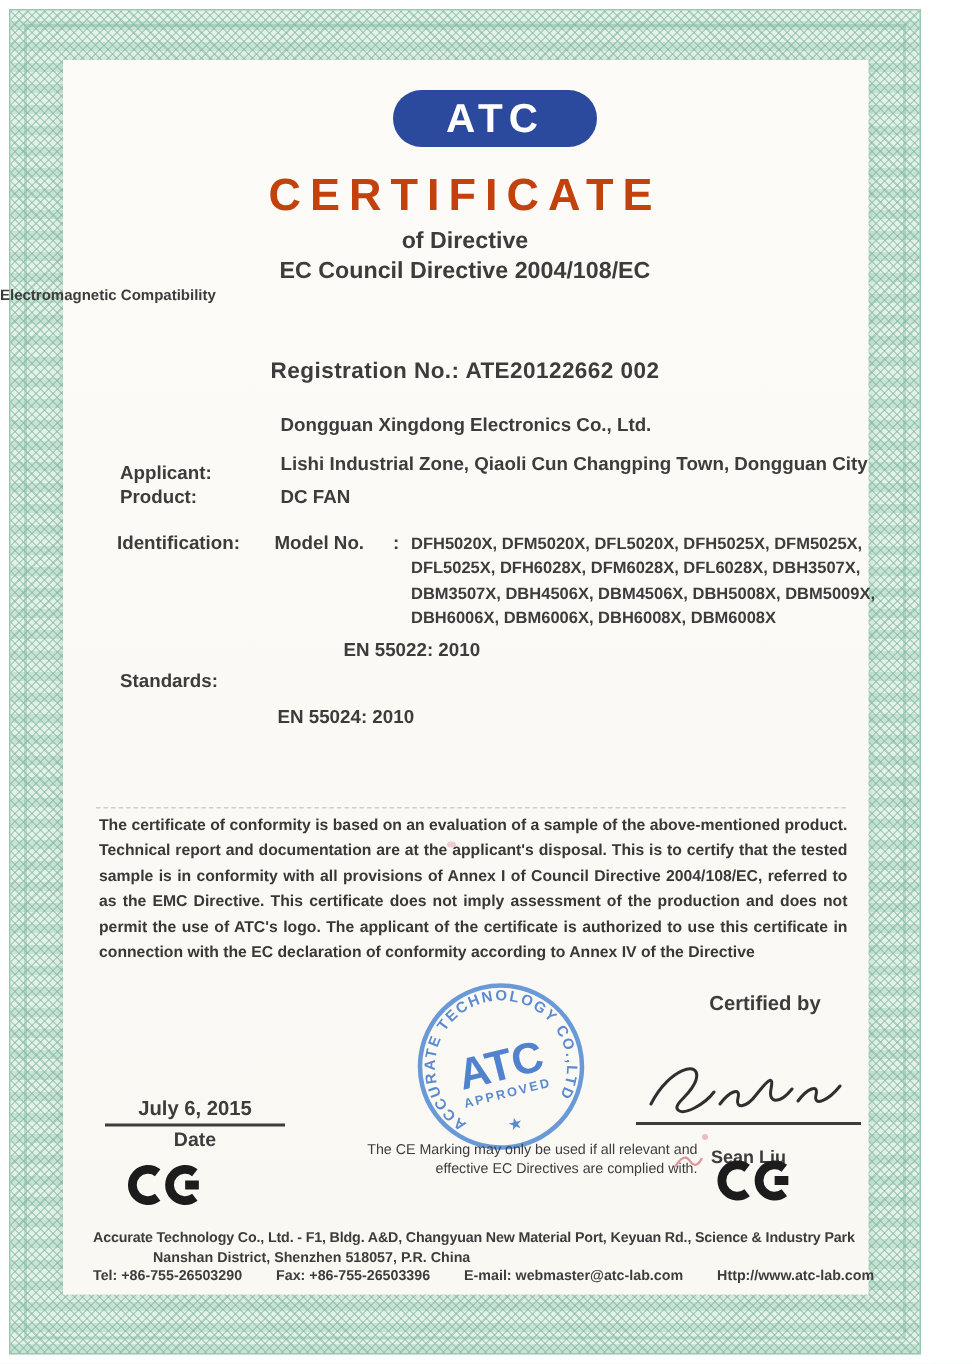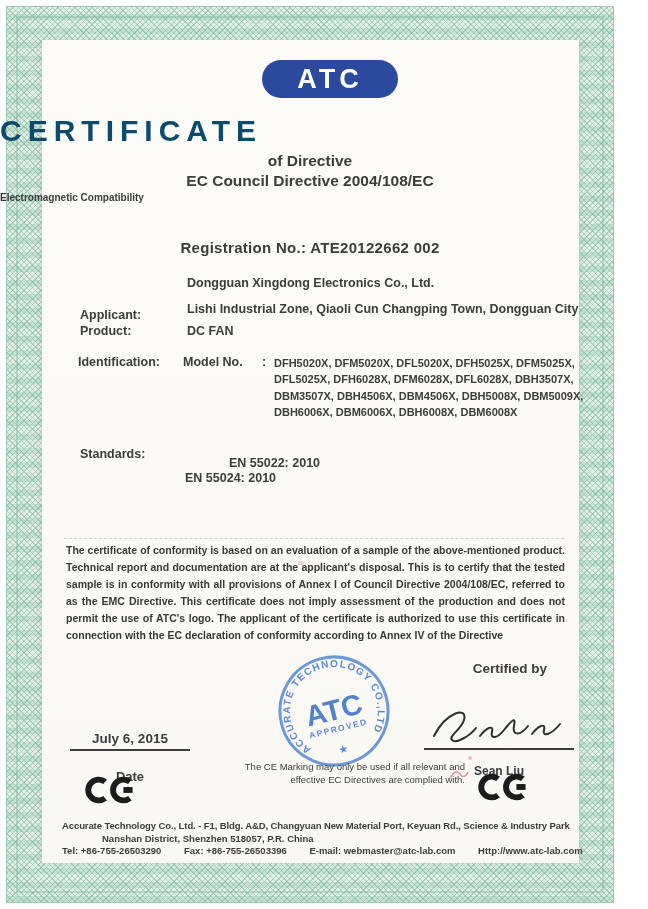--- a/index.html
+++ b/index.html
@@ -28,39 +28,39 @@
   }
   .abs { position:absolute; white-space:nowrap; }
   .b { font-weight:bold; }
 
   .logo {
     position:absolute; left:262px; top:60px; width:136px; height:38px;
     background:#2b4a9d; border-radius:19px;
     display:flex; align-items:center; justify-content:center;
     color:#ffffff; font-weight:bold; font-size:27px; letter-spacing:4px;
   }
-  .title    { left:0; right:0; top:114px; font-size:30px; letter-spacing:6px; color:#0c4a6e; }
+  .title    { left:0; right:0; top:114px; text-align:center; font-size:30px; letter-spacing:6px; color:#c2410c; }
   .sub1     { left:0; right:0; top:152px; text-align:center; font-size:15.5px; }
   .sub2     { left:0; right:0; top:172px; text-align:center; font-size:15.5px; }
   .sub3     { left:0; right:0; top:192px; text-align:left; font-size:10px; }
   .reg      { left:0; right:0; top:239px; text-align:center; font-size:15px; letter-spacing:.3px; }
 
   .lbl  { font-size:12.5px; }
   .val  { font-size:12.5px; }
   .lbl-applicant { left:80px;  top:276px;margin-top:32px; }
   .val-applicant { left:187px; top:276px; }
   .val-address   { left:187px; top:302px; }
   .lbl-product   { left:80px;  top:324px; }
   .val-product   { left:187px; top:324px; }
   .lbl-ident     { left:78px;  top:355px; }
   .lbl-model     { left:183px; top:355px; }
   .model-colon   { left:262px; top:355px; font-size:12.5px; }
   .model-lines   { position:absolute; left:274px; top:355px; font-size:11px; font-weight:bold; line-height:16.4px; }
   .lbl-standards { left:80px;  top:447px; }
-  .std-1         { left:185px; top:456px;padding-left:44px; }
+  .std-1         { left:185px; top:426px;padding-left:44px; }
   .std-2         { left:185px; top:471px; }
 
   .divider {
     position:absolute; left:64px; top:538px; width:500px;
     border-top:1px dashed #d6d0c4;
   }
   .body-par {
     position:absolute; left:66px; top:542px; width:499px;
     font-size:10.5px; font-weight:bold; line-height:17px;
     text-align:justify; white-space:normal; color:#383838;
@@ -68,21 +68,21 @@
 
   .certified { left:455px; top:661px; width:110px; text-align:center; font-size:13.5px; }
 
   .stamp {
     position:absolute; left:274px; top:651px; width:120px; height:120px;
     transform:rotate(-14deg); opacity:.9;
   }
 
   .date-block { position:absolute; left:70px; top:731px; width:120px; text-align:center; }
   .date-value { font-size:13.5px; font-weight:bold; padding-bottom:3px; border-bottom:2px solid #3c3c3c; }
-  .date-label { font-size:13px;  font-weight:bold; padding-top:18px; }
+  .date-label { font-size:13px;  font-weight:bold; padding-top:1px; }
 
   .sig-block { position:absolute; left:424px; top:702px; width:150px; text-align:center; }
   .sig-draw  { display:block; width:150px; height:46px; border-bottom:2px solid #3c3c3c; }
   .sig-name  { font-size:12px; font-weight:bold; padding-top:14px; }
 
   .ce { position:absolute; width:58px; height:30px; }
   .ce-left  { left:84px;  top:775px; }
   .ce-right { left:477px; top:772px; }
   .ce-note  {
     position:absolute; left:175px; top:760px; width:290px; text-align:right;

